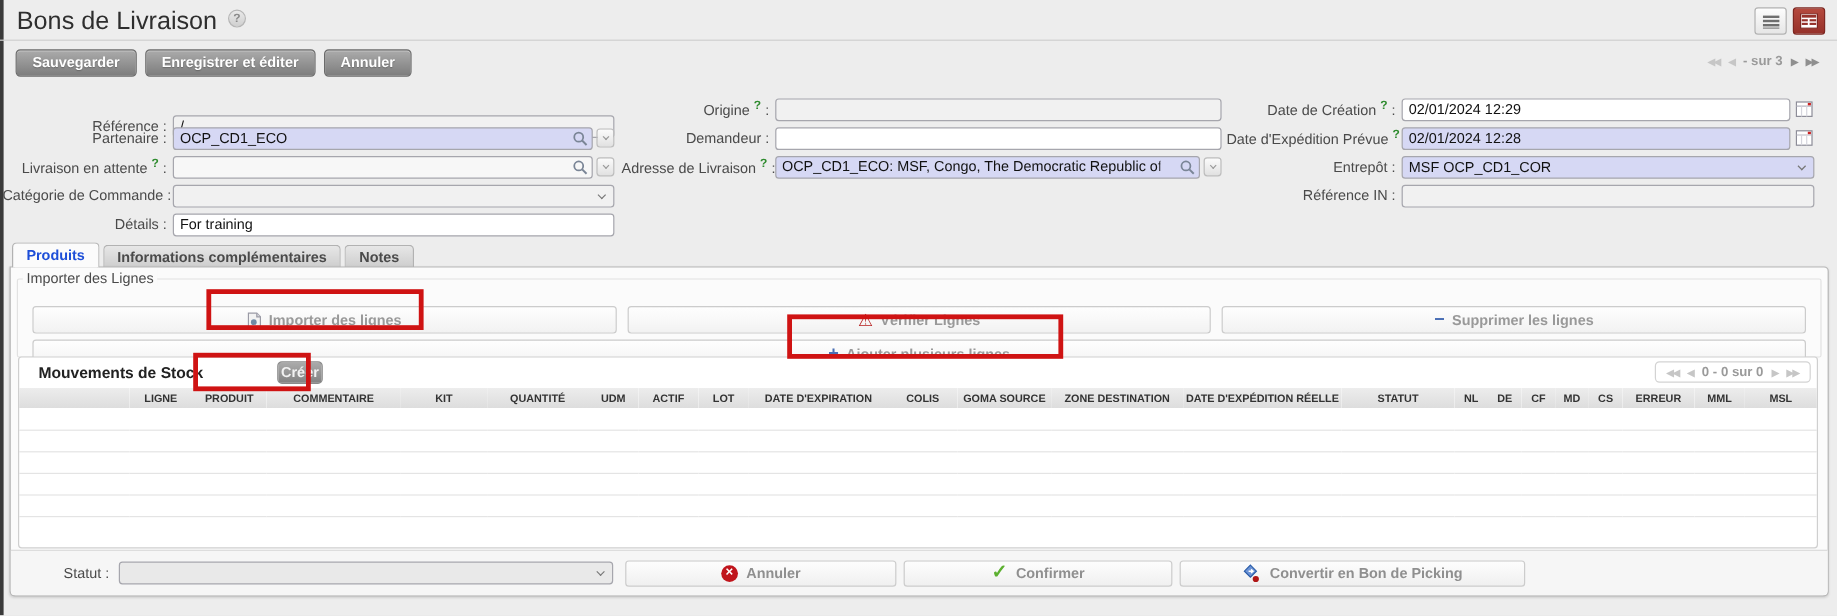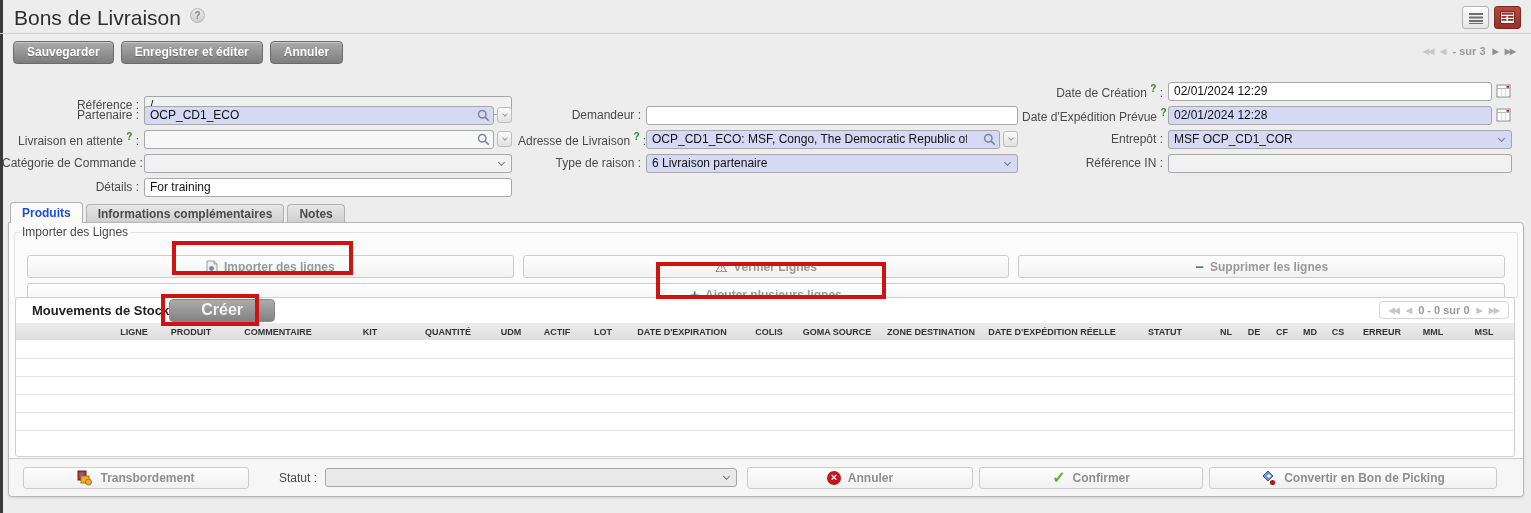--- a/index.html
+++ b/index.html
@@ -65,21 +65,21 @@
   .fslegend { position:absolute; left:4px; top:-8px; background:#fbfbfb; padding:0 3px; font-size:12px; color:#4a4a4a; }
   .imp-row1 { position:absolute; left:12px; top:22px; right:12px; display:flex; gap:9px; }
   .imp-row2 { position:absolute; left:12px; top:50px; right:12px; display:flex; }
   .btn-flat { flex:1; height:23px; background:linear-gradient(#fefefe,#f2f2f2); border:1px solid #cccccc; border-radius:3px; color:#999; font-weight:bold; font-size:12px; display:flex; align-items:center; justify-content:center; gap:6px; cursor:pointer; font-family:inherit; }
   .warnico { color:#b51d1d; font-size:14px; line-height:1; font-weight:normal; }
   .plusico, .minusico { color:#4a6fb5; font-size:15px; font-weight:bold; line-height:1; }
 
   .stockbox { position:absolute; left:6px; top:74px; right:8px; height:160px; border:1px solid #cfcfcf; border-radius:3px; background:#fff; }
   .stockhead { position:absolute; left:0; top:0; right:0; height:24px; display:flex; align-items:center; }
   .stocktitle { margin-left:16px; font-size:13px; font-weight:bold; color:#222; }
-  .btn-create { background:linear-gradient(#ababab,#828282); border:1px solid #8a8a8a; border-radius:4px; color:#f2f2f2; font-weight:bold; font-size:16px; padding:1px 31px 2px; cursor:pointer; font-family:inherit; }
+  .btn-create { margin-left:62px; background:linear-gradient(#ababab,#828282); border:1px solid #8a8a8a; border-radius:4px; color:#f2f2f2; font-weight:bold; font-size:12px; padding:1px 2px 2px; cursor:pointer; font-family:inherit; }
   .pagerbox { margin-left:auto; margin-right:5px; border:1px solid #d3d3d3; border-radius:4px; background:#fff; padding:2px 9px; }
   .stocktable { position:absolute; left:0; top:25px; right:0; border-collapse:collapse; width:100%; table-layout:fixed; }
   .stocktable th { background:linear-gradient(#ededed,#dddddd); font-size:9px; color:#333; font-weight:bold; height:17px; text-align:center; white-space:nowrap; overflow:hidden; padding:0 2px; }
   .stocktable td { height:18px; border-bottom:1px solid #e4e4e4; }
   .stockfoot { position:absolute; right:5px; bottom:-26px; }
 
   .footbar { position:absolute; left:0; right:0; bottom:0; height:38px; border-top:1px solid #cccccc; background:#f6f6f6; border-radius:0 0 4px 4px; display:flex; align-items:center; padding:0 14px; }
   .fbtn { height:22px; background:linear-gradient(#fdfdfd,#f0f0f0); border:1px solid #cccccc; border-radius:3px; color:#8f8f8f; font-weight:bold; font-size:12px; display:flex; align-items:center; justify-content:center; gap:7px; cursor:pointer; font-family:inherit; }
   .statut-label { margin-left:30px; margin-right:8px; font-size:12px; color:#4a4a4a; }
   .cancelico { width:14px; height:14px; border-radius:50%; background:#c0151c; color:#fff; font-size:11px; font-weight:bold; line-height:13px; text-align:center; }
@@ -177,48 +177,45 @@
         </div>
     </div>
   </div>
   <div class="frow cL" style="top:176px">
     <label class="flabel">Détails :</label>
     <div class="fctrl">
       <input class="inp" value="For training" style="">
     </div>
   </div>
 
+  <div class="frow cM" style="top:80px">
+    <label class="flabel"><span>Origine</span> <sup class="hq">?</sup> <span>:</span></label>
+    <div class="fctrl">
+      <input class="inp ro" value="" style="">
+    </div>
+  </div>
   <div class="frow cM" style="top:104px">
     <label class="flabel">Demandeur :</label>
     <div class="fctrl">
       <input class="inp" value="" style="">
     </div>
   </div>
   <div class="frow cM" style="top:128px">
     <label class="flabel"><span>Adresse de Livraison</span> <sup class="hq">?</sup> <span>:</span></label>
     <div class="fctrl">
       <span class="srch">
         <input class="inp lav" value="OCP_CD1_ECO: MSF, Congo, The Democratic Republic of the GOMA ." style="">
         <svg width="13" height="13" viewBox="0 0 16 16">
             <circle cx="6.5" cy="6.5" r="4.6" fill="none" stroke="#7a8596" stroke-width="1.8"></circle>
             <line x1="10" y1="10" x2="14.5" y2="14.5" stroke="#7a8596" stroke-width="2"></line>
           </svg>
       </span>
       <span class="ddbtn">
           <i class="chev"></i>
         </span>
-    </div>
-  </div>
-  <div class="frow cM" style="top:152px">
-    <label class="flabel">Type de raison :</label>
-    <div class="fctrl">
-      <div class="sel lav">
-          <span>6 Livraison partenaire</span>
-          <i class="chev"></i>
-        </div>
     </div>
   </div>
 
   <div class="frow cR" style="top:80px">
     <label class="flabel"><span>Date de Création</span> <sup class="hq">?</sup> <span>:</span></label>
     <div class="fctrl">
       <input class="inp" value="02/01/2024 12:29" style="">
       <button class="calbtn">
         <svg width="16" height="16" viewBox="0 0 16 16">
             <rect x="1" y="2" width="13" height="12" fill="#fff" stroke="#8d8d98"></rect>
@@ -388,29 +385,20 @@
             <span class="pgico dim">◀</span>
             <span class="pgtext">0 - 0 sur 0</span>
             <span class="pgico dim">▶</span>
             <span class="pgico dim">▶▶</span>
           </div>
         </div>
       </div>
     </div>
 
     <div class="footbar">
-      <button class="fbtn" style="width:226px">
-        <svg width="16" height="16" viewBox="0 0 16 16">
-          <rect x="1" y="1" width="8" height="9" fill="#c43026" stroke="#7e1a12"></rect>
-          <rect x="2.5" y="2.5" width="4" height="4" fill="#4f6fc2"></rect>
-          <rect x="4" y="6" width="8" height="7" fill="#e8b420" stroke="#a87b08"></rect>
-          <circle cx="11.5" cy="12" r="3" fill="#f0a04a" stroke="#b96e1e"></circle>
-        </svg>
-        <span>Transbordement</span>
-      </button>
       <span class="statut-label">Statut :</span>
       <div class="sel" style="max-width:412px;background:#e9e9e9">
           <span></span>
           <i class="chev"></i>
         </div>
       <button class="fbtn" style="width:226px;margin-left:10px">
         <span class="cancelico">×</span>
         <span>Annuler</span>
       </button>
       <button class="fbtn" style="width:224px;margin-left:6px">

